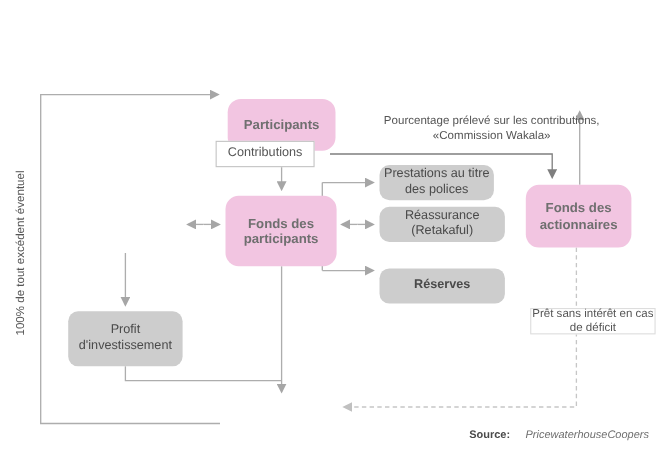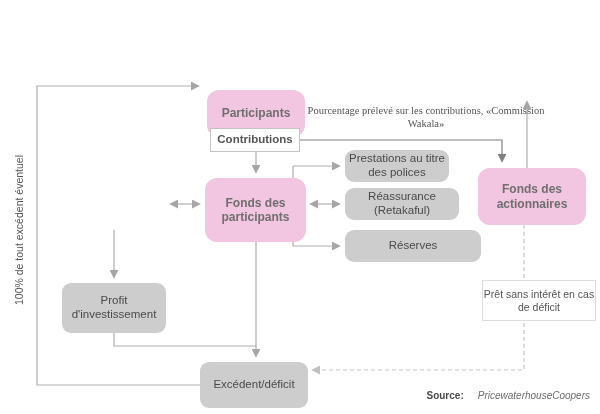--- a/index.html
+++ b/index.html
@@ -85,41 +85,40 @@
       <path d="M 293 246 L 339 246" marker-end="url(#mL)"></path>
       <path d="M 114 230 L 114 277" marker-end="url(#mL)"></path>
       <path d="M 114 333 L 114 346 L 256 346"></path>
       <path d="M 256 242 L 256 356" marker-end="url(#mL)"></path>
       <path d="M 524 225 L 524 370 L 313 370" marker-end="url(#mDash)" stroke="#C6C6C6" stroke-dasharray="4 3"></path>
     </g>
   </svg>
 
   <div class="node pink" style="left:207px;top:63px;width:98px;height:47px;margin-top:27px;">Participants</div>
 
-  <div class="node whitebox" style="left:210px;top:128px;width:90px;height:24px;font-weight:bold;">Contributions</div>
+  <div class="node whitebox" style="left:196px;top:128px;width:90px;height:24px;">Contributions</div>
 
 
 
   <div class="node pink" style="left:205px;top:178px;width:101px;height:64px;">Fonds des participants</div>
 
   <div class="node gray" style="left:345px;top:150px;width:104px;height:32px;">Prestations au titre des polices</div>
 
   <div class="node gray" style="left:345px;top:188px;width:114px;height:32px;">Réassurance (Retakaful)</div>
 
-  <div class="node gray" style="left:345px;top:230px;width:136px;height:32px;">Réserves</div>
+  <div class="node gray" style="left:345px;top:244px;width:114px;height:32px;font-weight:bold;">Réserves</div>
 
-  <div class="node pink" style="left:478px;top:168px;width:108px;height:57px;">Fonds des actionnaires</div>
+  <div class="node pink" style="left:478px;top:168px;width:96px;height:57px;">Fonds des actionnaires</div>
 
   <div class="node gray" style="left:62px;top:283px;width:104px;height:50px;">Profit d'investissement</div>
 
-  <div class="node dashlabel" style="left:482px;top:280px;width:114px;height:41px;">Prêt sans intérêt en cas de déficit</div>
+  <div class="node dashlabel" style="left:482px;top:280px;width:114px;height:24px;">Prêt sans intérêt en cas de déficit</div>
 
-  <div class="node gray" style="left:200px;top:362px;width:108px;height:46px;">Excédent/déficit</div>
 
-  <div class="annotation" style="left:300px;top:104px;width:252px;font-family:Liberation Serif, serif;">Pourcentage prélevé sur les contributions, «Commission Wakala»</div>
+  <div class="annotation" style="left:321px;top:104px;width:252px;">Pourcentage prélevé sur les contributions, «Commission Wakala»</div>
 
   <div class="rotated">100% de tout excédent éventuel</div>
 
   <div class="source-line">
     <span class="source-label">Source:</span><span class="source-value">PricewaterhouseCoopers</span>
   </div>
 
 </div>
 
 </body></html>

